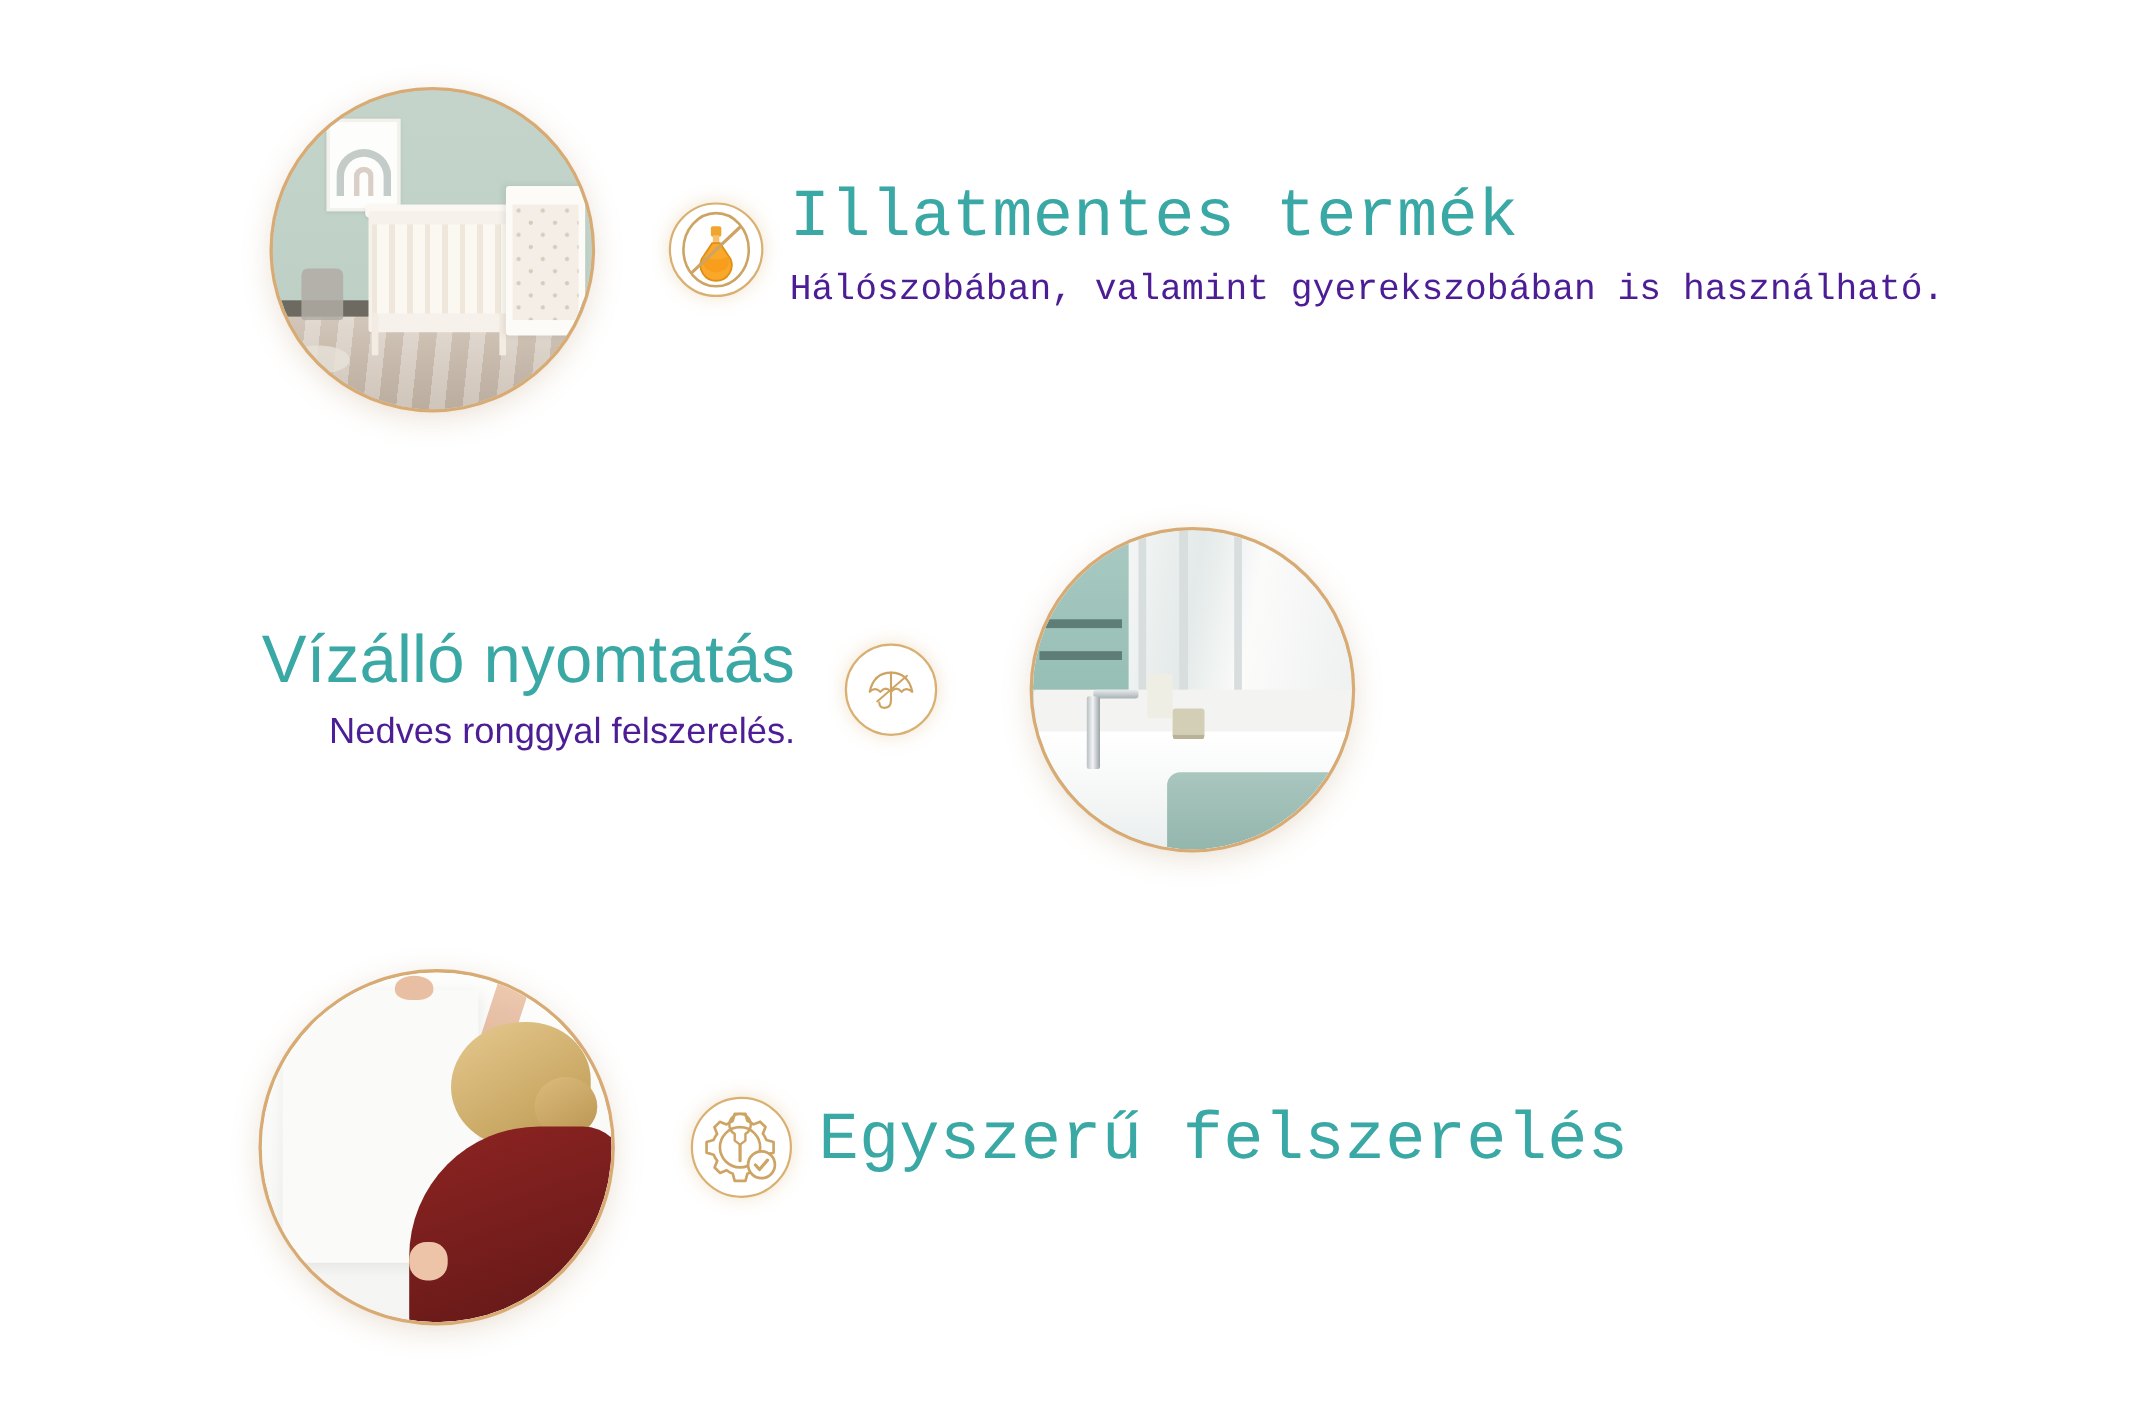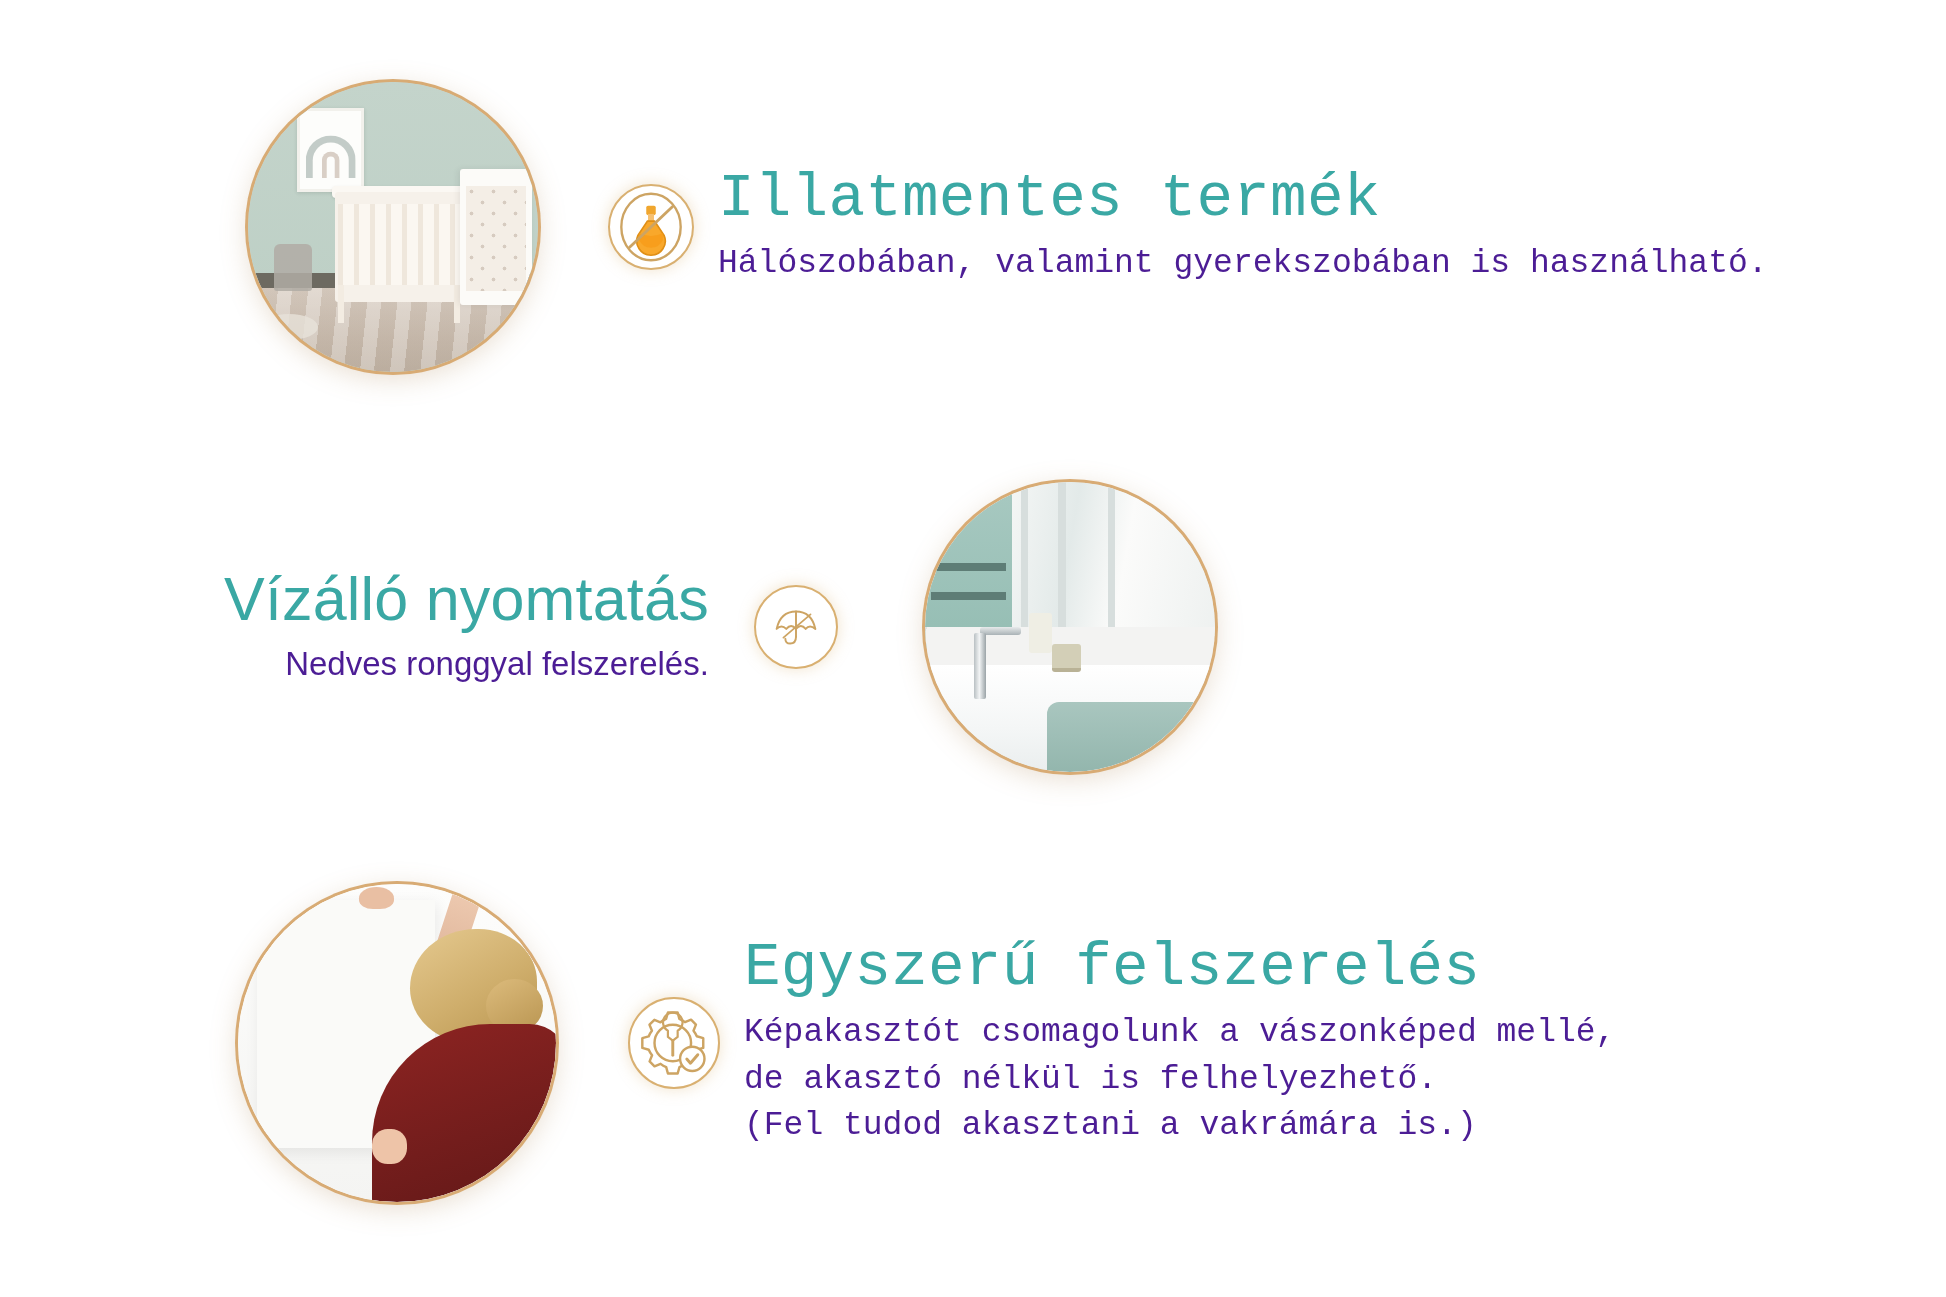--- a/index.html
+++ b/index.html
@@ -252,21 +252,21 @@
     margin: 0;
     white-space: nowrap;
   }
   .feature-desc div { white-space: nowrap; }
 
   .align-right { text-align: right; }
   .align-left  { text-align: left; font-family: Liberation Mono, monospace; }
 
   
   #row-fragrance  { left: 248px; top: 82px;  }
-  #row-waterproof { left: 224px; top: 482px; gap: 15px; }
+  #row-waterproof { left: 238px; top: 482px; gap: 15px; }
   #row-mounting   { left: 238px; top: 884px; }
 
   #row-fragrance  .photo-circle { width: 290px; height: 290px; }
   #row-waterproof .photo-circle { width: 290px; height: 290px; }
   #row-mounting   .photo-circle { width: 318px; height: 318px; }
 
   #row-fragrance  .icon-badge { width: 82px; height: 82px; margin: 0 24px 0 70px; }
   #row-waterproof .icon-badge { width: 80px; height: 80px; margin: 0 72px 0 30px; }
   #row-mounting   .icon-badge { width: 88px; height: 88px; margin: 0 24px 0 72px; }
 
@@ -384,21 +384,16 @@
           <path d="M27 22 v5 l4 3 4-3 v-5 a8 8 0 1 0 -8 0 Z" stroke-width="1.8"></path>
           <path d="M31 30 v12" stroke-width="2.4" stroke-linecap="round"></path>
         </g>
         <circle cx="47" cy="45" r="10" fill="#ffffff" stroke="#cda463" stroke-width="2"></circle>
         <path d="M42.5 45.2 l3 3.4 l6-7" fill="none" stroke="#cda463" stroke-width="2.4" stroke-linecap="round" stroke-linejoin="round"></path>
       </svg>
     </div>
 
     <div class="text-block align-left">
       <h2 class="feature-title">Egyszerű felszerelés</h2>
-      <div class="feature-desc">
-        <div>Képakasztót csomagolunk a vászonképed mellé,</div>
-        <div>de akasztó nélkül is felhelyezhető.</div>
-        <div>(Fel tudod akasztani a vakrámára is.)</div>
-      </div>
     </div>
   </div>
 
 </div>
 
 </body></html>

